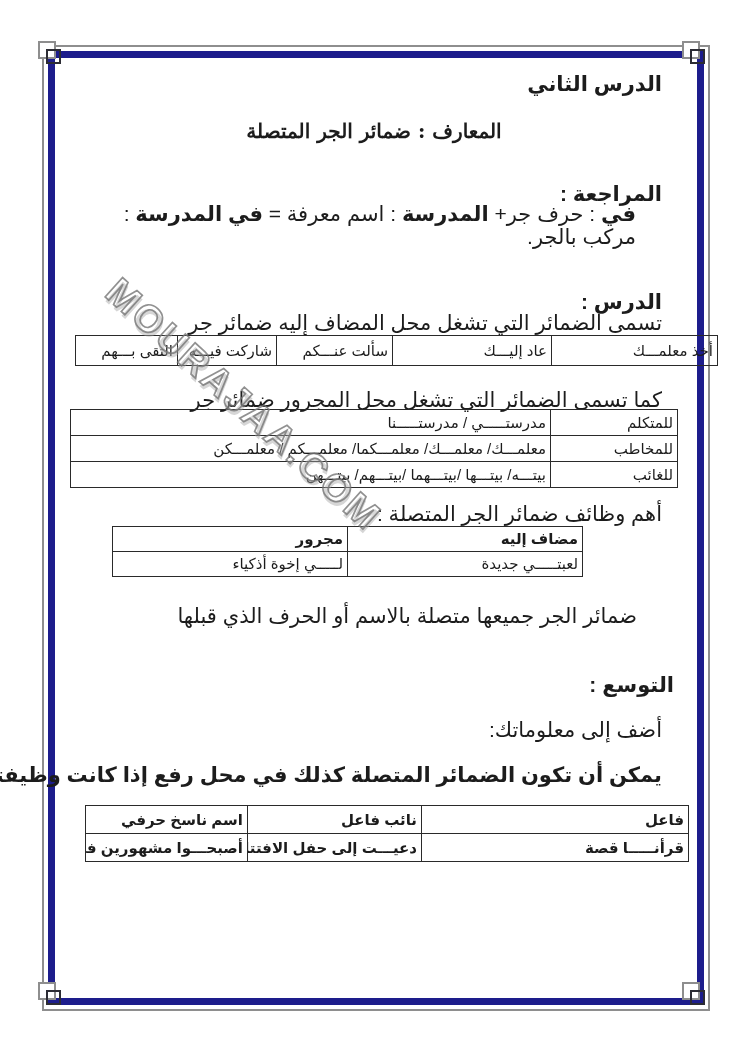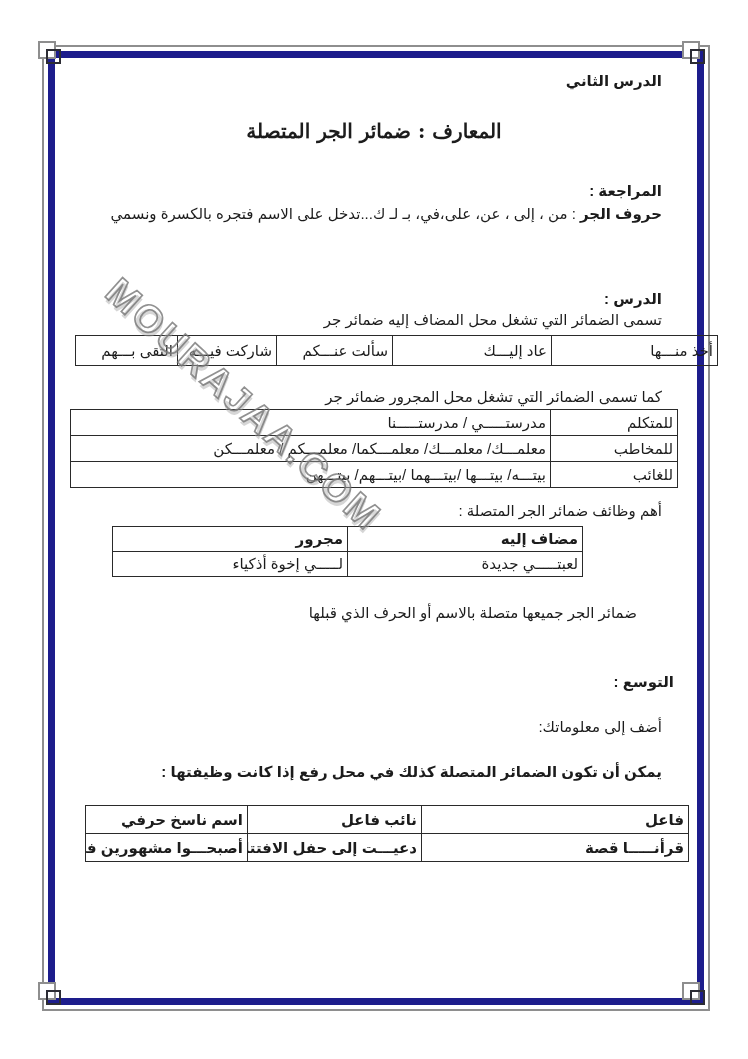--- a/index.html
+++ b/index.html
@@ -16,21 +16,21 @@
   .corner{position:absolute;width:30px;height:30px;z-index:3;}
   .corner i{position:absolute;display:block;box-sizing:border-box;}
   .corner .sq-gray{width:18px;height:18px;border:2px solid #8e8e8e;background:#fff;left:0;top:0;}
   .corner .sq-dark{width:15px;height:15px;border:2px solid #2c2c34;left:8px;top:8px;background:transparent;}
   .corner.tl{left:38px;top:41px;}
   .corner.tr{left:682px;top:41px;}
   .corner.bl{left:38px;top:982px;}
   .corner.br{left:682px;top:982px;}
 
   
-  .abs{position:absolute;direction:rtl;font-size:15px;white-space:nowrap;}
+  .abs{position:absolute;direction:rtl;font-size:21px;white-space:nowrap;}
   .bold{font-weight:bold;}
   #lesson-label{top:72px;right:86px;font-weight:bold;}
   #main-title{top:119px;left:0;width:748px;text-align:center;white-space:nowrap;
     font-family:"DejaVu Serif","Liberation Serif",serif;font-weight:bold;font-size:20px;letter-spacing:1px;}
   #review-heading{top:182px;right:86px;font-weight:bold;}
   #review-para{top:202px;right:86px;width:586px;text-align:right;line-height:23px;white-space:normal;}
   #review-line3{padding-right:26px;}
   #lesson-heading{top:290px;right:86px;font-weight:bold;}
   #lesson-intro1{top:311px;right:86px;}
   #lesson-intro2{top:388px;right:86px;text-align:right;}
@@ -86,30 +86,30 @@
 <div class="corner br">
     <i class="sq-gray"></i>
     <i class="sq-dark"></i>
   </div>
 
 <div class="abs" id="lesson-label">الدرس الثاني</div>
 <div class="abs" id="main-title">المعارف : ضمائر الجر المتصلة</div>
 
 <div class="abs" id="review-heading">المراجعة :</div>
 <div class="abs" id="review-para">
-  <div><span class="bold">حروف الجر</span><span> : من ، إلى ، عن، على،في، بـ لـ ك...تدخل على الاسم فتجره بالكسرة ونسمي</span></div>
+  <div id="review-line3"><span class="bold">في</span><span> : حرف جر+ </span><span class="bold">المدرسة</span><span> : اسم معرفة = </span><span class="bold">في المدرسة</span><span> : مركب بالجر.</span></div>
 </div>
 
 <div class="abs" id="lesson-heading">الدرس :</div>
 <div class="abs" id="lesson-intro1">تسمى الضمائر التي تشغل محل المضاف إليه ضمائر جر</div>
 
 <table id="table1">
   <tbody>
       <tr>
-    <td style="width:157px">أخذ منـــها</td>
+    <td style="width:157px">أخذ معلمـــك</td>
     <td style="width:150px">عاد إليـــك</td>
     <td style="width:107px">سألت عنـــكم</td>
     <td style="width:90px">شاركت فيـــه</td>
     <td style="width:93px">التقى بـــهم</td>
   </tr>
 </tbody>
   </table>
 
 <div class="abs" id="lesson-intro2">كما تسمى الضمائر التي تشغل محل المجرور ضمائر جر</div>
 

